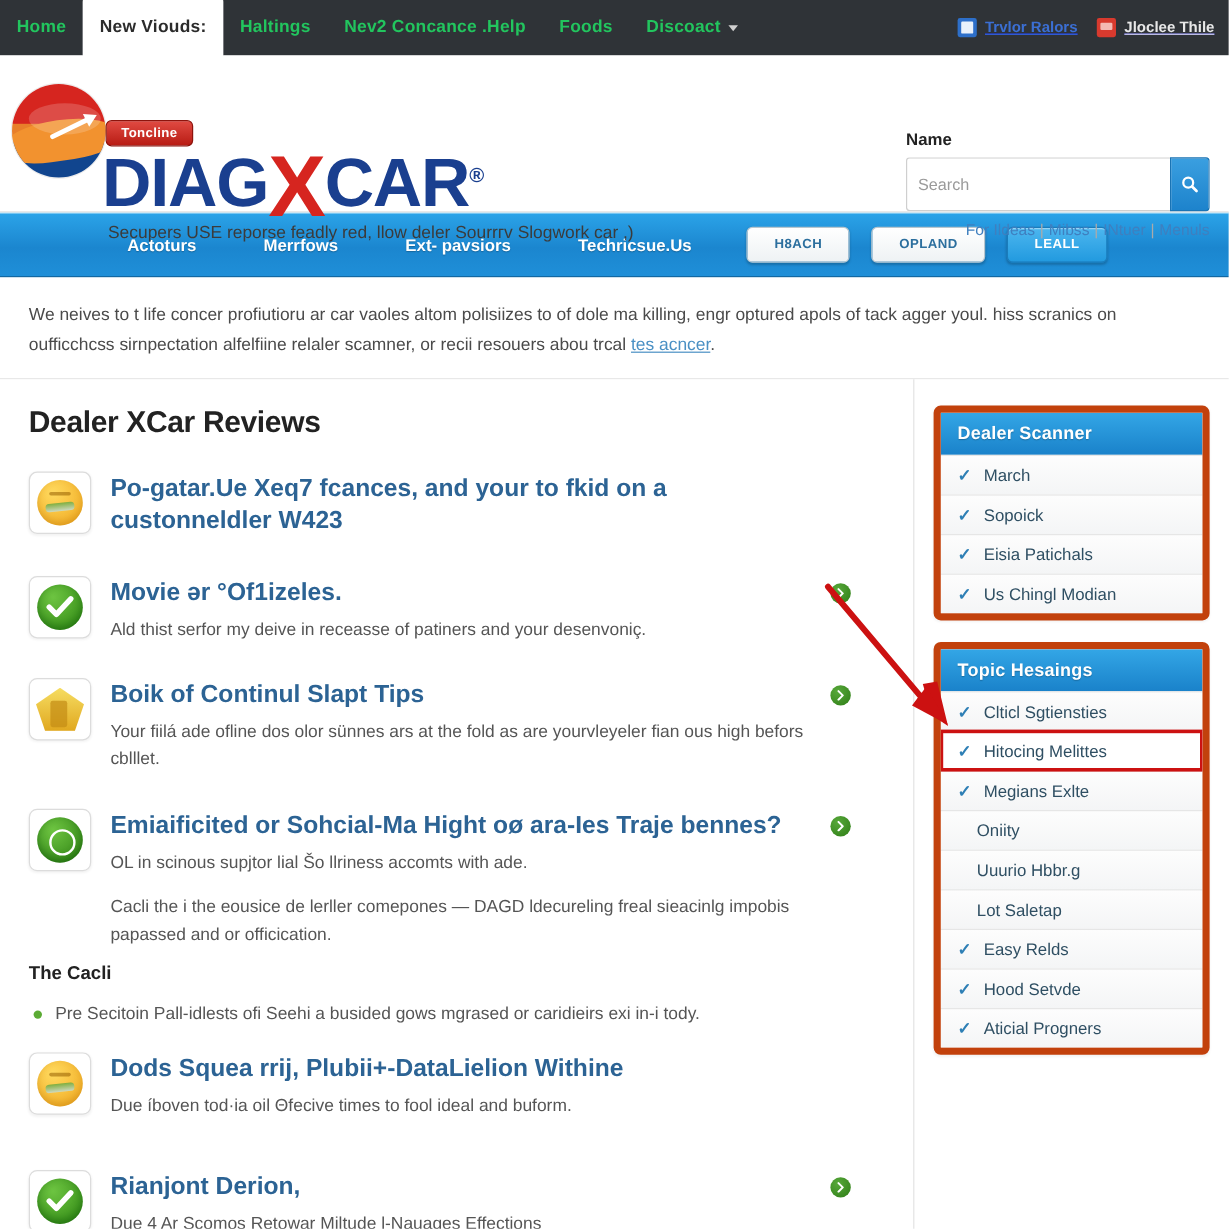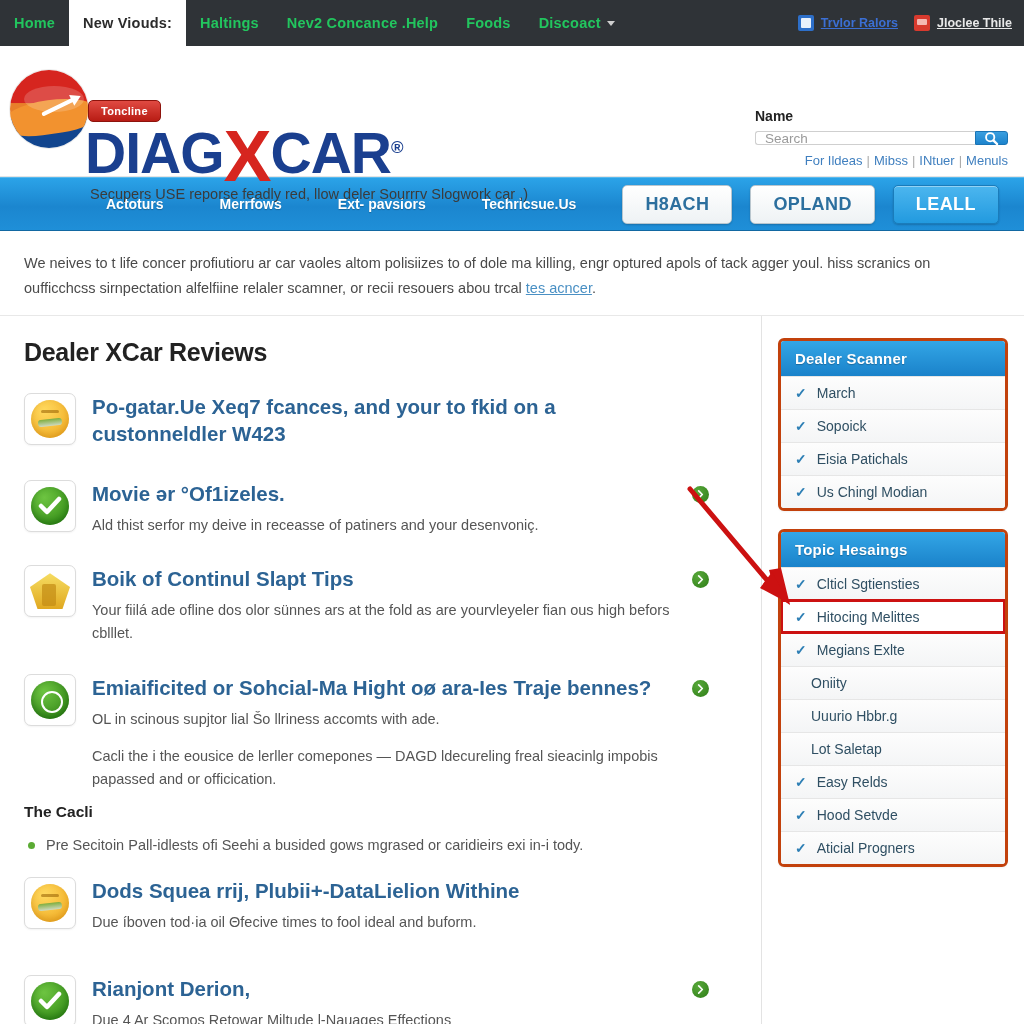--- a/index.html
+++ b/index.html
@@ -103,21 +103,21 @@
   .brand .b1 { color:#1a3f8f; }
   .brand .bx { color:#d6251f; font-size: 72px; position:relative; top:8px; }
   .brand .b2 { color:#1a3f8f; }
   .brand .reg { color:#1a3f8f; font-size: 17px; vertical-align: super; }
   .tagline {
     position:absolute; left: 90px; top: 140px;
     font-size: 14.5px; color:#3b3b3b; white-space: nowrap;
   }
   .search-area { position:absolute; right: 16px; top: 62px; width: 253px; }
   .search-label { font-size: 14px; font-weight: bold; color:#222; margin-bottom: 7px; }
-  .search-row { display:flex; height: 14px; }
+  .search-row { display:flex; height: 45px; }
   .search-input {
     flex:1; border:1px solid #cfcfcf; border-right:none;
     padding: 0 9px; font-size: 13.5px; color:#555;
     font-family:"Liberation Sans", sans-serif;
     border-radius: 3px 0 0 3px; background:#fff; outline:none;
   }
   .search-input::placeholder { color:#9a9a9a; }
   .search-btn {
     width: 33px; background: linear-gradient(to bottom,#3a9fe0,#1d83cc);
     border:1px solid #1a74b5; border-radius: 0 3px 3px 0;
@@ -137,21 +137,21 @@
     background: linear-gradient(to bottom,#2ba3e8 0%, #1b86cf 55%, #1f8fd8 100%);
     display:flex; align-items:center; padding-left: 78px; gap: 0;
     border-top:1px solid #57b9ee; border-bottom:1px solid #1268a2;
   }
   .bluebar-item {
     color:#ffffff; font-size:14px; font-weight:bold;
     padding: 0 28px; white-space:nowrap; text-shadow: 0 1px 1px rgba(0,0,0,.25);
   }
   .bluebar-btn {
     margin-left: 18px; padding: 8px 22px;
-    border-radius: 5px; font-size: 18px; font-weight:bold;
+    border-radius: 5px; font-size: 11px; font-weight:bold;
     letter-spacing:.4px; white-space:nowrap; cursor:pointer;
   }
   .bluebar-btn.light {
     background: linear-gradient(to bottom,#ffffff,#eef2f4);
     color:#2c6f9e; border:1px solid #b9c6ce;
     box-shadow: 0 1px 2px rgba(0,0,0,.2);
   }
   .bluebar-btn.blue {
     background: linear-gradient(to bottom,#4cb6ef,#229adf);
     color:#ffffff; border:1px solid #1a7cbb;
@@ -246,21 +246,21 @@
     color:#555; line-height:1.6; margin-bottom: 4px;
   }
   .bullets li::before {
     content:""; position:absolute; left: 4px; top: 8px;
     width: 7px; height: 7px; border-radius:50%; background:#5bab34;
   }
 
   
   .sidebar { width: 262px; padding: 22px 16px 0 16px; }
   .panel {
-    border:3px solid #c2410c; border-radius: 6px;
+    border:6px solid #c2410c; border-radius: 6px;
     background:#fcfcfc; margin-bottom: 18px; overflow:hidden;
     box-shadow: 0 1px 2px rgba(0,0,0,.05);
   }
   .panel-head {
     background: linear-gradient(to bottom,#33a6e6,#1a82ca);
     color:#ffffff; font-size: 15px; font-weight:bold;
     padding: 9px 14px; text-shadow: 0 1px 1px rgba(0,0,0,.25);
     letter-spacing:.2px;
   }
   .panel-item {

